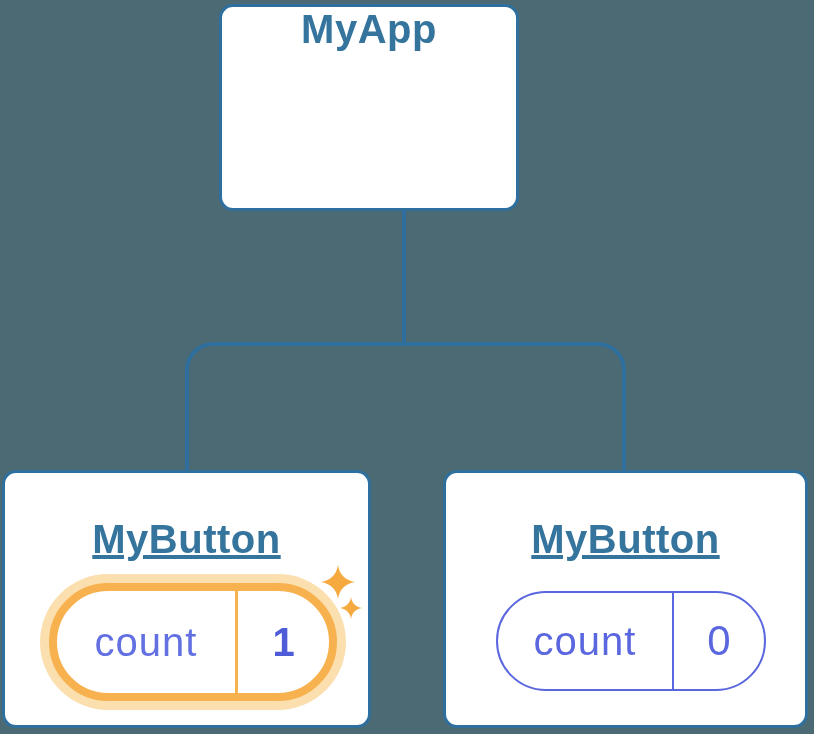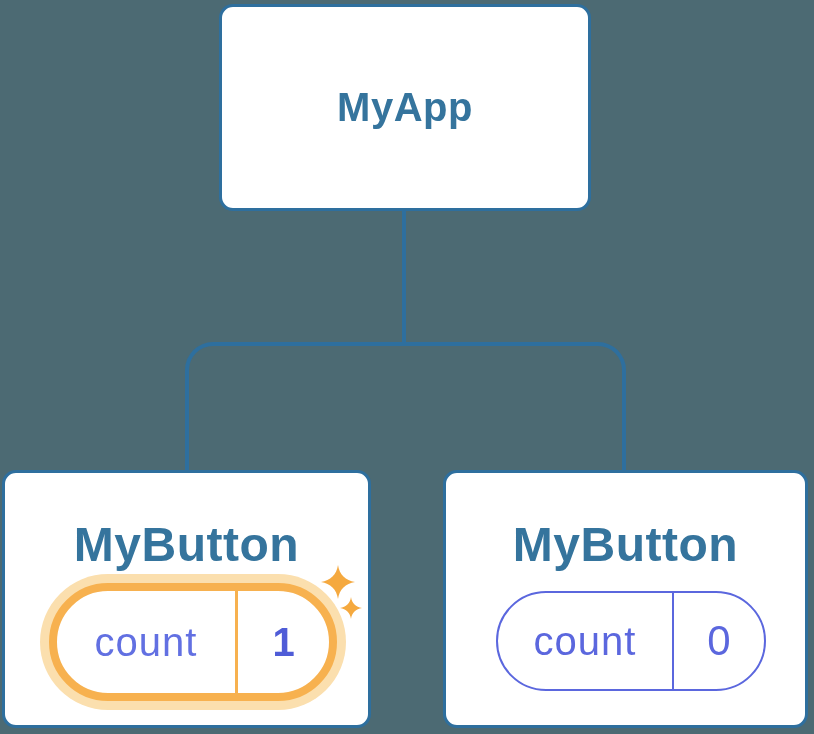--- a/index.html
+++ b/index.html
@@ -26,22 +26,22 @@
     width:814px;height:734px;
     background:var(--background);
   }
   .node{
     position:absolute;
     background:var(--node-fill);
     border:3px solid var(--node-border);
     border-radius:14px;
   }
   .node-root{
-    left:219px;top:4px;width:372px;height:207px;
-    display:flex;align-items:center;justify-content:center;
+    left:219px;top:4px;width:300px;height:207px;
+    display:flex;align-items:flex-start;justify-content:center;
   }
   .node-label{
     color:var(--node-label);
     font-size:40px;
     font-weight:700;
     letter-spacing:0.5px;
   }
   .connector-stem{
     position:absolute;
     left:402px;top:210px;
@@ -60,23 +60,24 @@
   .node-child{
     top:470px;height:258px;
   }
   .node-child-left{left:2px;width:369px;}
   .node-child-right{left:443px;width:365px;}
   .child-title{
     position:absolute;
     left:0;top:44px;width:100%;
     text-align:center;
     color:var(--node-label);
-    font-size:48px;
+    font-size:40px;
     font-weight:700;
     letter-spacing:0.5px;
+    text-decoration:underline;
   }
   .pill{
     position:absolute;
     display:flex;
     align-items:stretch;
     background:var(--node-fill);
     justify-content:flex-end;
   }
   .pill-highlighted{
     left:44px;top:110px;

